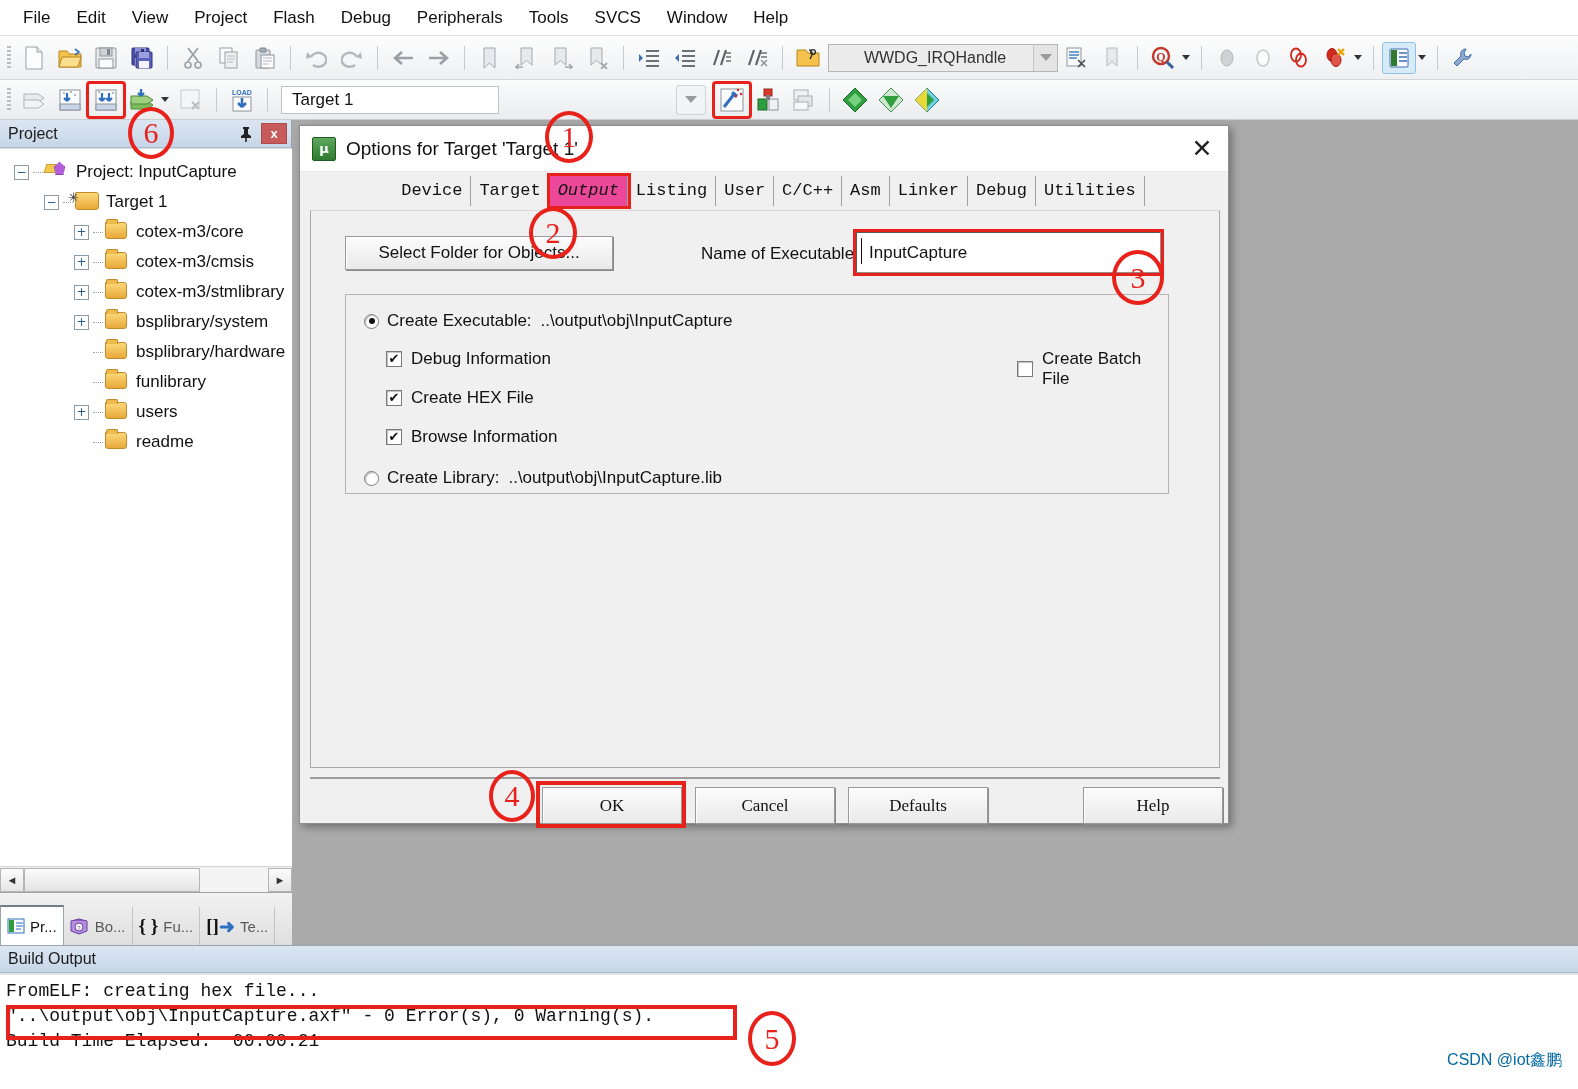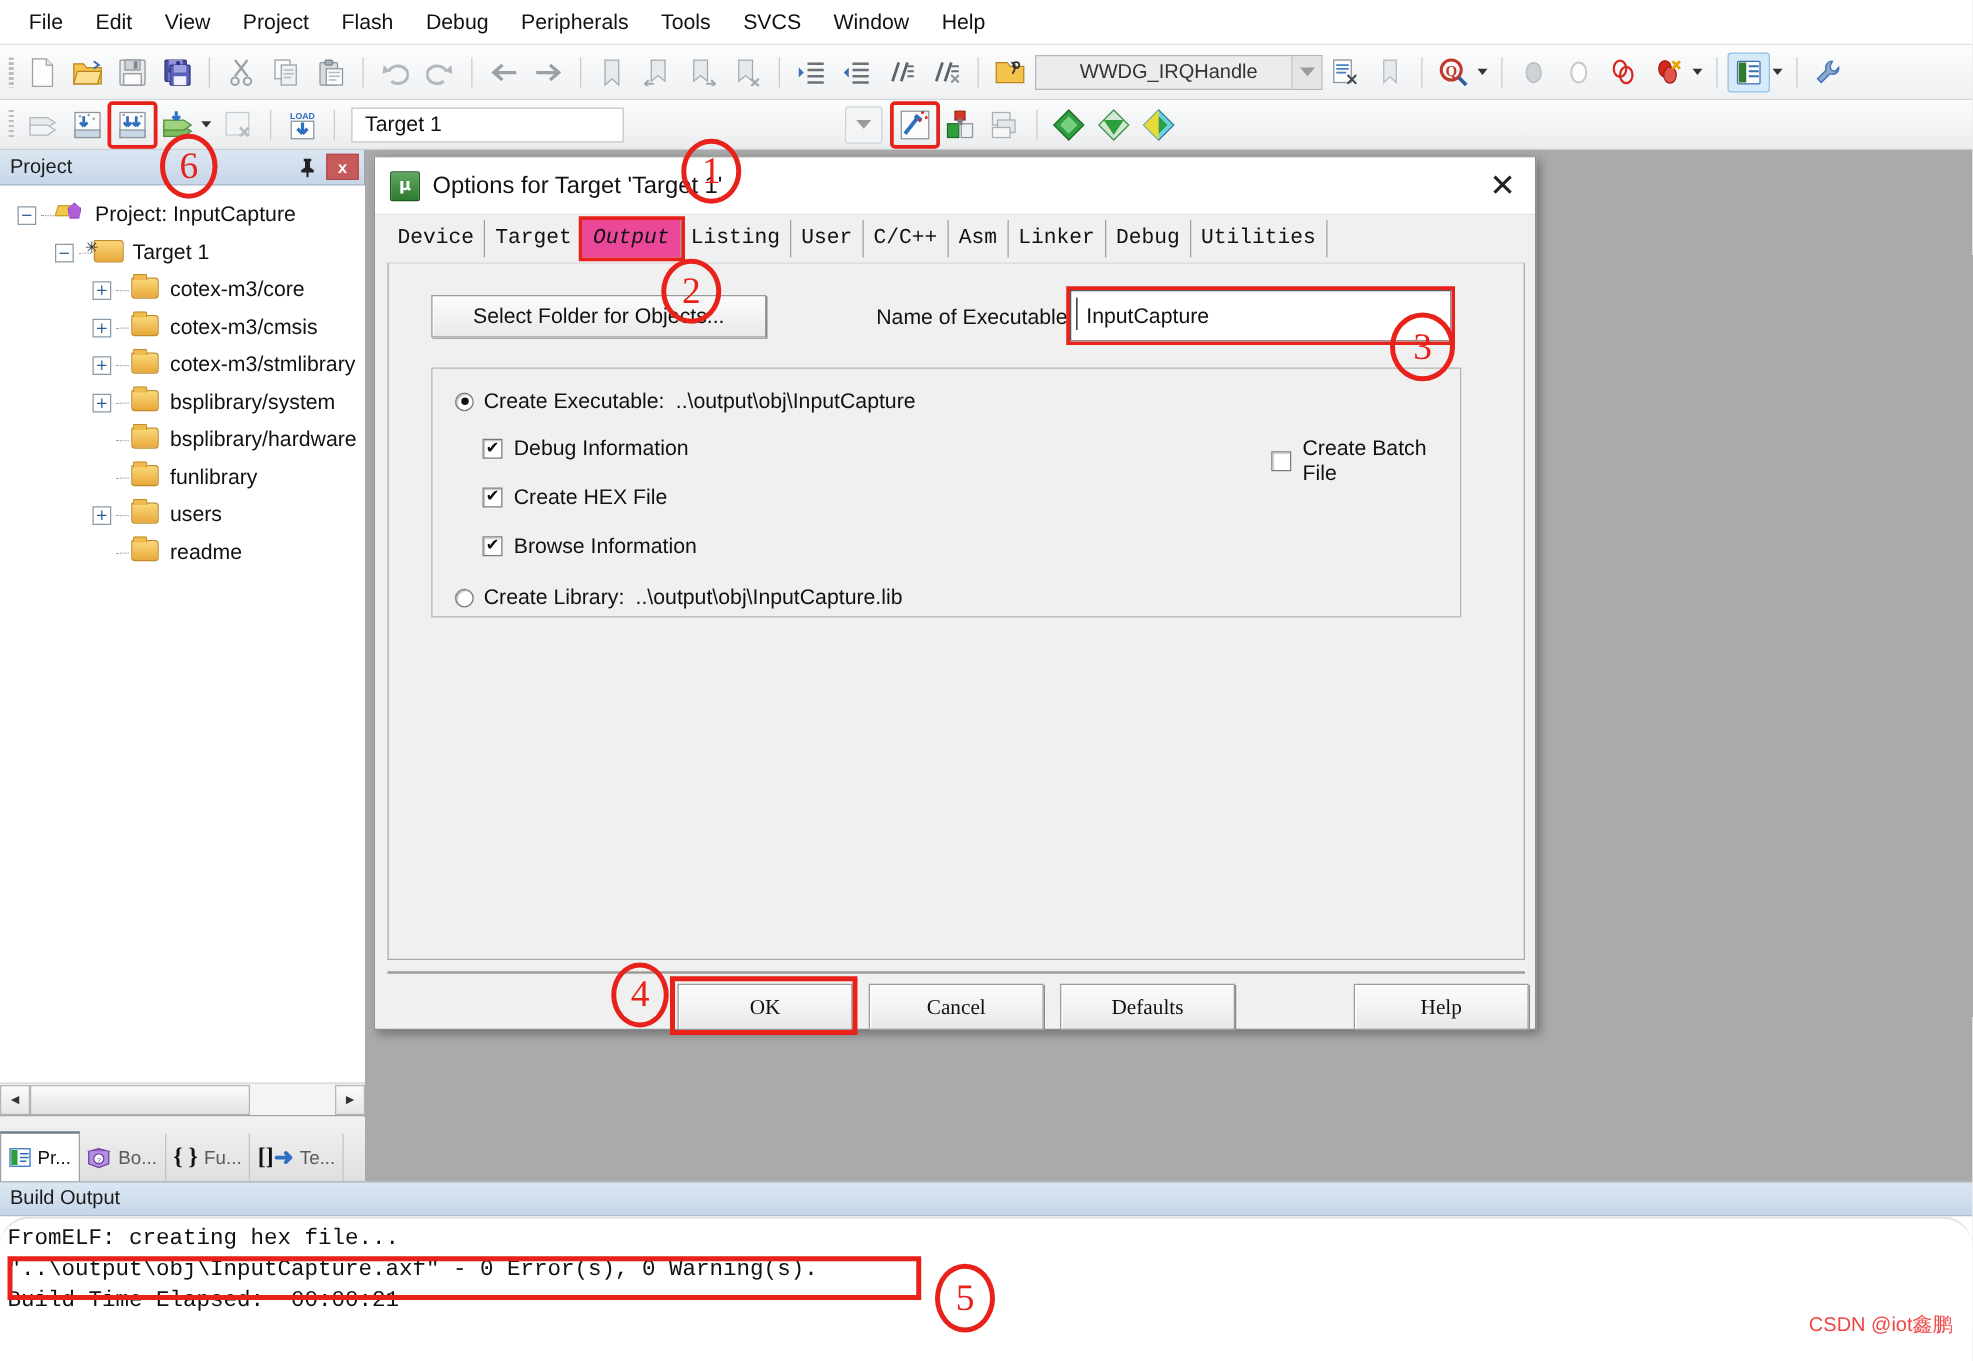--- a/index.html
+++ b/index.html
@@ -209,26 +209,26 @@
     border-top: 1px solid #9aa4ae; border-bottom: 1px solid #a9bcd0;
     display: flex; align-items: center; padding-left: 8px;
   }
   .bo-title { font-size: 16px; color: #1b1b1b; }
   .bo-body {
     position: absolute; left: 0; top: 28px; width: 1578px; height: 116px;
     background: #ffffff;
     border-top: 2px solid #e3e3e3;
     padding: 4px 0 0 6px;
     font-family: "Liberation Mono", "DejaVu Sans Mono", monospace;
-    font-size: 18px; color: #111; line-height: 25px; border-radius: 24px;
+    font-size: 18px; color: #111; line-height: 25px;
   }
   .bo-line { white-space: pre; }
   .watermark {
     position: absolute; right: 16px; bottom: 18px;
-    font-size: 16px; color: #ef4444;
+    font-size: 16px; color: #0369a1;
   }
 
   
   .dialog {
     position: absolute; left: 299px; top: 125px; width: 930px; height: 699px;
     background: #f0f0f0;
     border: 1px solid #8d8d8d;
     box-shadow: 3px 3px 8px rgba(0,0,0,0.35);
   }
   .dlg-title {
@@ -245,21 +245,21 @@
     font-family: "DejaVu Sans", sans-serif;
   }
   .dlg-title-text { flex: 1; font-size: 19px; color: #111; }
   .dlg-close {
     width: 52px; height: 46px; display: flex; align-items: center; justify-content: center;
     font-size: 25px; color: #222; font-weight: 300;
   }
 
   .tabstrip {
     height: 34px; display: flex; align-items: flex-end;
-    padding-left: 10px; background: #f0f0f0;
+    padding-left: 10px; background: #f0f0f0; justify-content: center;
   }
   .dtab {
     font-family: "Liberation Mono", "DejaVu Sans Mono", monospace;
     font-size: 17px; color: #111;
     padding: 4px 8px 5px 8px; height: 30px;
     border-right: 1px solid #a0a0a0;
     display: flex; align-items: center;
     position: relative;
   }
   .dtab.sel { outline: 3px solid #e8211a; z-index: 3; background: #ec4899; font-style: italic; }

